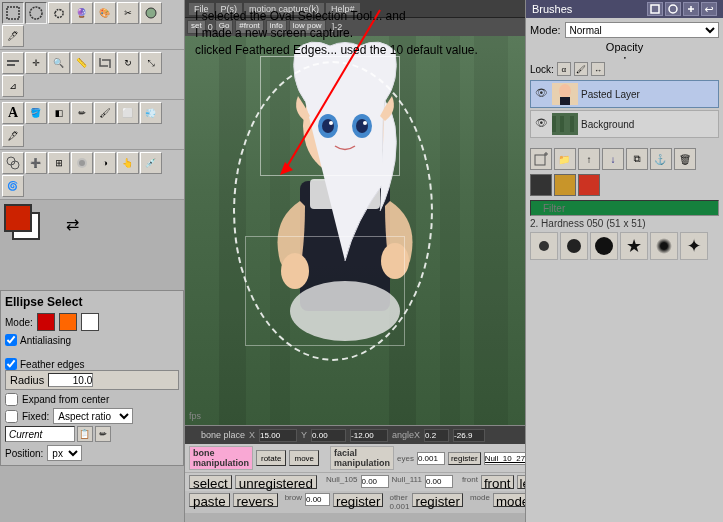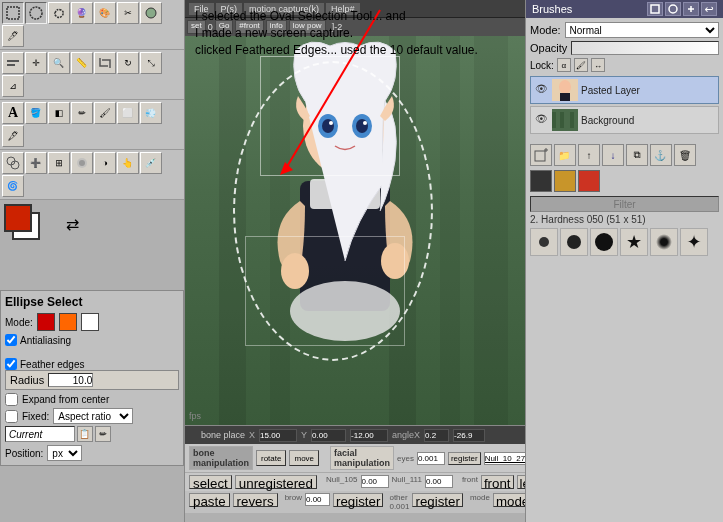--- a/index.html
+++ b/index.html
@@ -97,20 +97,21 @@
       background: #fff;
       border: 1px solid #888;
       height: 16px;
     }
 
     .opacity-row {
       display: flex;
       align-items: center;
       gap: 4px;
       margin-bottom: 3px;
+      flex-direction: column;
     }
 
     .lock-row {
       display: flex;
       align-items: center;
       gap: 3px;
       margin-bottom: 4px;
       font-size: 10px;
     }
 
@@ -395,23 +396,22 @@
       align-items: center;
       gap: 3px;
       margin-top: 4px;
     }
 
     .filter-input {
       flex: 1;
       height: 16px;
       font-size: 10px;
       border: 1px inset #888;
-      background: #a3a3a3;
-      padding: 0 3px;
-      text-align: center;
+      background: #15803d;
+      padding: 0 12px;
     }
 
     .hardness-text {
       font-size: 10px;
       color: #333;
       margin: 2px 0;
     }
 
     .brushes-grid {
       display: flex;
@@ -722,21 +722,21 @@
     <input type="text" style="width: 38px; height: 13px; font-size: 8px; background: rgb(51, 51, 51); color: rgb(255, 255, 255); border: 1px solid rgb(85, 85, 85);" value="15.00">
     <span style="color:#aaa;">Y</span>
     <input type="text" style="width: 35px; height: 13px; font-size: 8px; background: rgb(51, 51, 51); color: rgb(255, 255, 255); border: 1px solid rgb(85, 85, 85);" value="0.00">
     <input type="text" style="width: 38px; height: 13px; font-size: 8px; background: rgb(51, 51, 51); color: rgb(255, 255, 255); border: 1px solid rgb(85, 85, 85);" value="-12.00">
     <span style="color:#aaa;">angleX</span>
     <input type="text" style="width: 25px; height: 13px; font-size: 8px; background: rgb(51, 51, 51); color: rgb(255, 255, 255); border: 1px solid rgb(85, 85, 85);" value="0.2">
     <input type="text" style="width: 32px; height: 13px; font-size: 8px; background: rgb(51, 51, 51); color: rgb(255, 255, 255); border: 1px solid rgb(85, 85, 85);" value="-26.9">
   </div>
 
   <div style="background:#c8c8c8;padding:2px 4px;display:flex;align-items:center;gap:3px;border-bottom:1px solid #aaa;">
-    <span style="font-size:9px;font-weight:bold;color:#333;border:1px solid #aaa;padding:1px 3px;background:#a3a3a3;">bone manipulation</span>
+    <span style="font-size:9px;font-weight:bold;color:#333;border:1px solid #aaa;padding:1px 3px;background:#f9a8d4;">bone manipulation</span>
     <button style="font-size:8px;height:16px;padding:0 4px;background:#d4d0c8;border:1px outset #888;cursor:pointer;">rotate</button>
     <button style="font-size:8px;height:16px;padding:0 4px;background:#d4d0c8;border:1px outset #888;cursor:pointer;">move</button>
 
     <span style="font-size:9px;font-weight:bold;color:#333;border:1px solid #aaa;padding:1px 3px;background:#d4d0c8;margin-left:8px;">facial manipulation</span>
     <span style="font-size:8px;color:#555;">eyes</span>
     <input type="text" style="width: 28px; height: 13px; font-size: 8px; background: rgb(255, 255, 255); border: 1px solid rgb(136, 136, 136);" value="0.001">
     <button style="font-size:8px;height:13px;padding:0 2px;background:#d4d0c8;border:1px outset #888;cursor:pointer;">register</button>
     <input type="text" style="width: 42px; height: 13px; font-size: 8px; background: rgb(255, 255, 255); border: 1px solid rgb(136, 136, 136); text-decoration: underline;" value="Null_10_27">
     <button style="font-size:8px;height:13px;padding:0 2px;background:#d4d0c8;border:1px outset #888;cursor:pointer;">register</button>
   </div>

